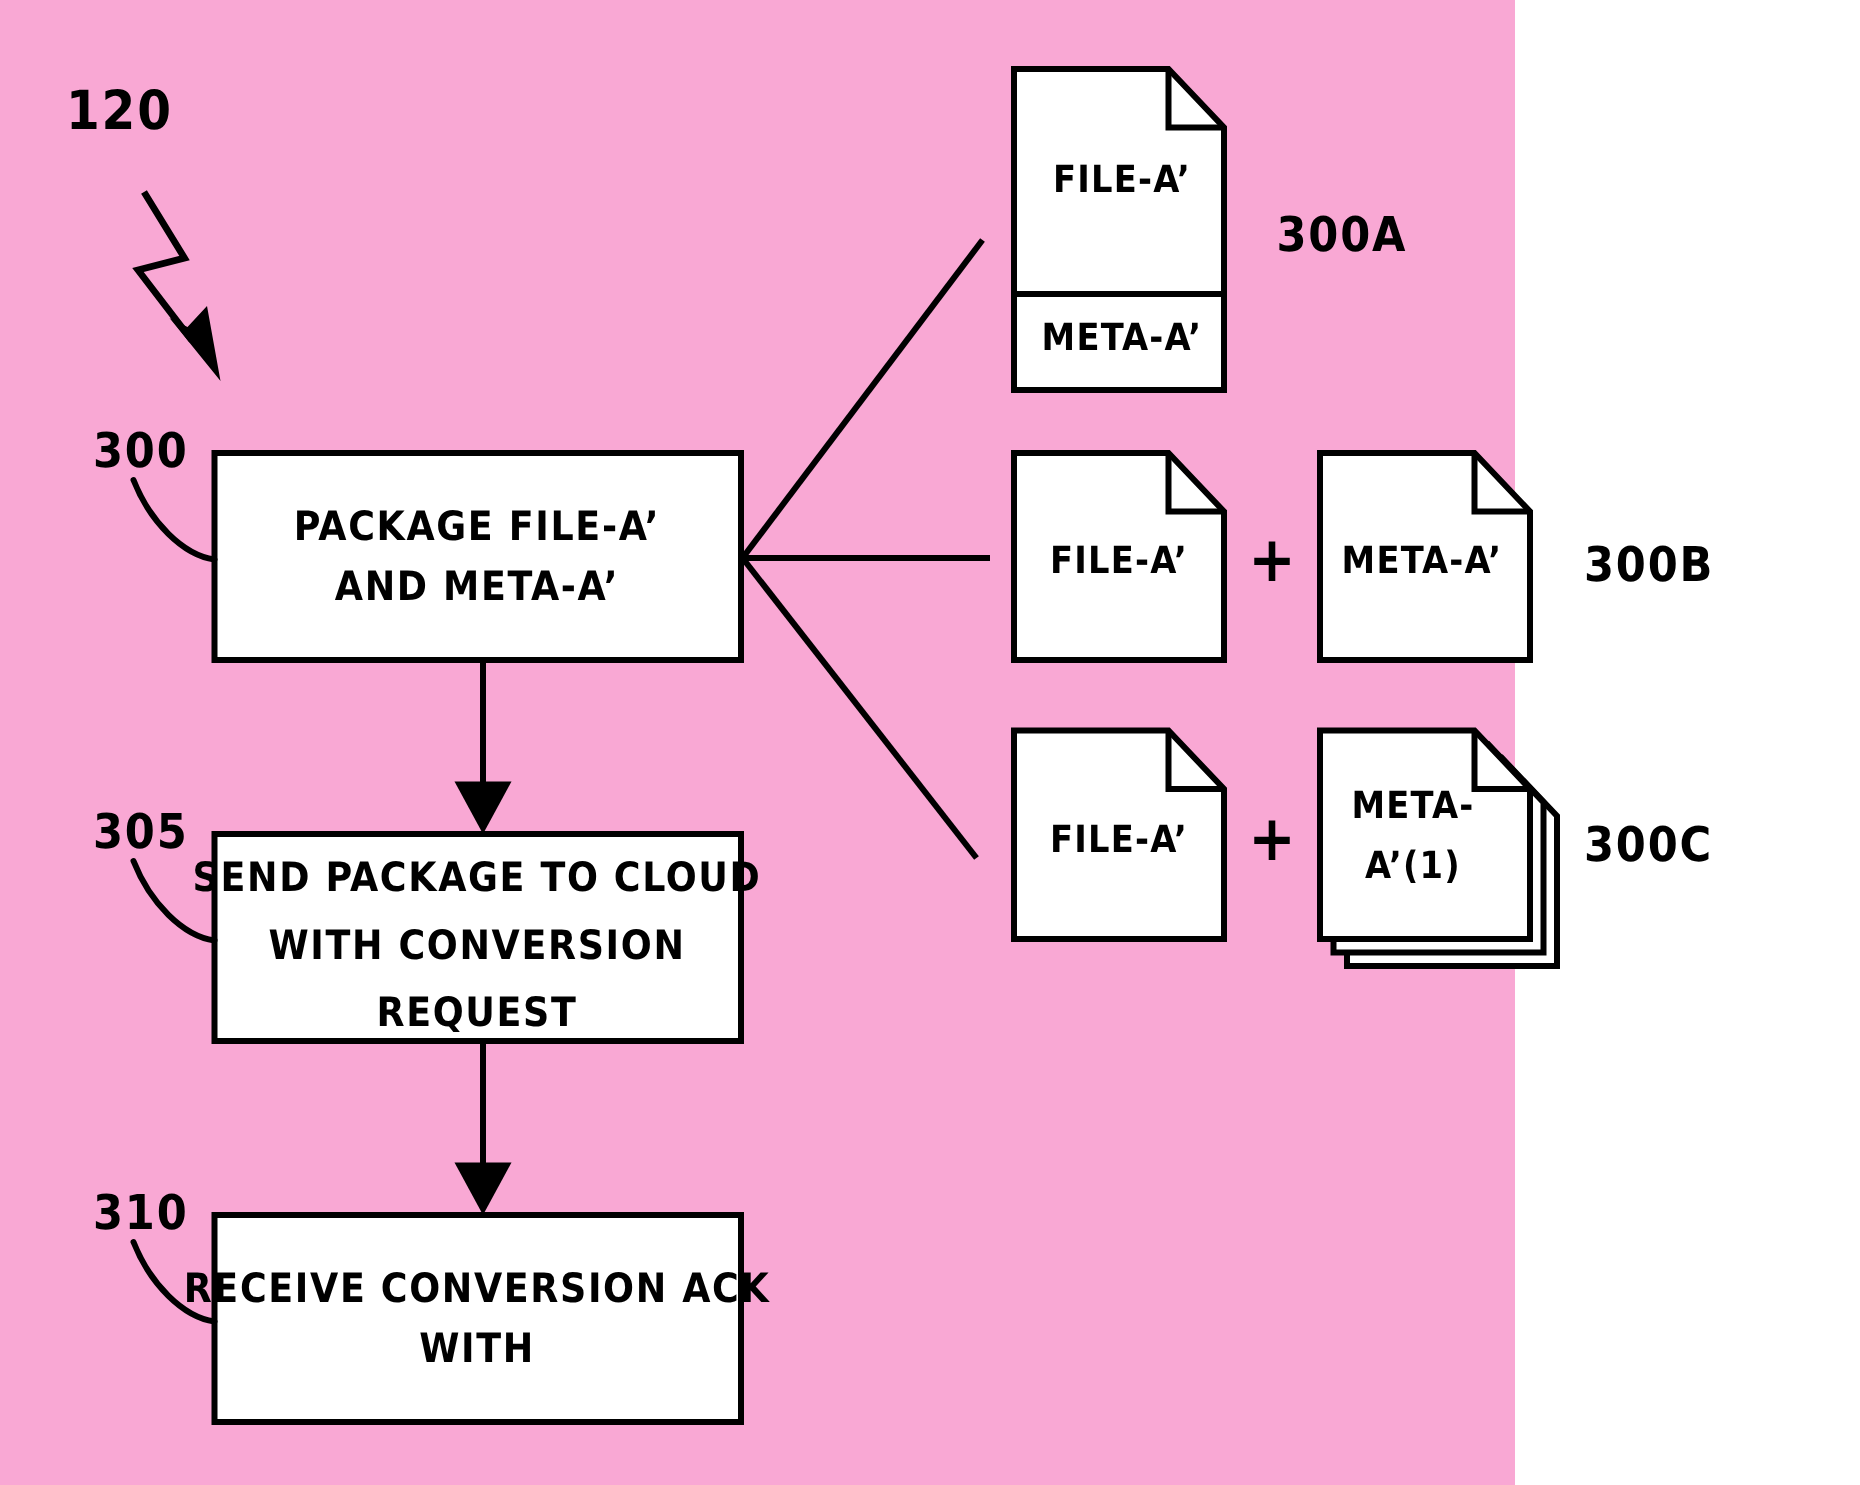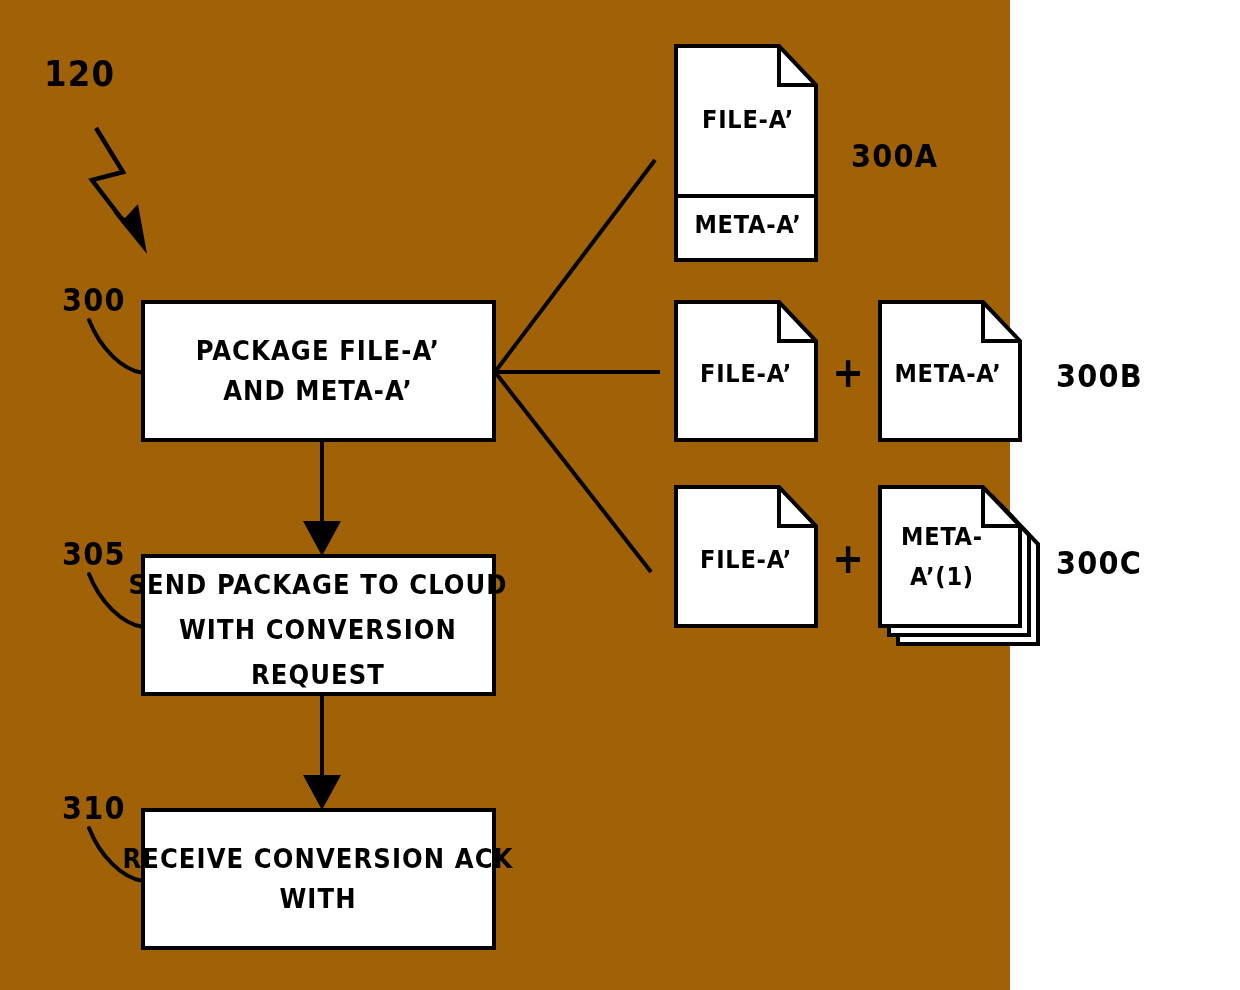--- a/index.html
+++ b/index.html
@@ -10,21 +10,21 @@
   body {
     width: 1240px;
     height: 990px;
     overflow: hidden;
     font-family: "Liberation Sans", sans-serif;
   }
   #figure-root {
     position: relative;
     width: 1010px;
     height: 990px;
-    background: #a16207;
+    background: #f9a8d4;
   }
   svg.figure-canvas {
     position: absolute;
     top: 0;
     left: 0;
     width: 1240px;
     height: 990px;
     display: block;
   }
   

